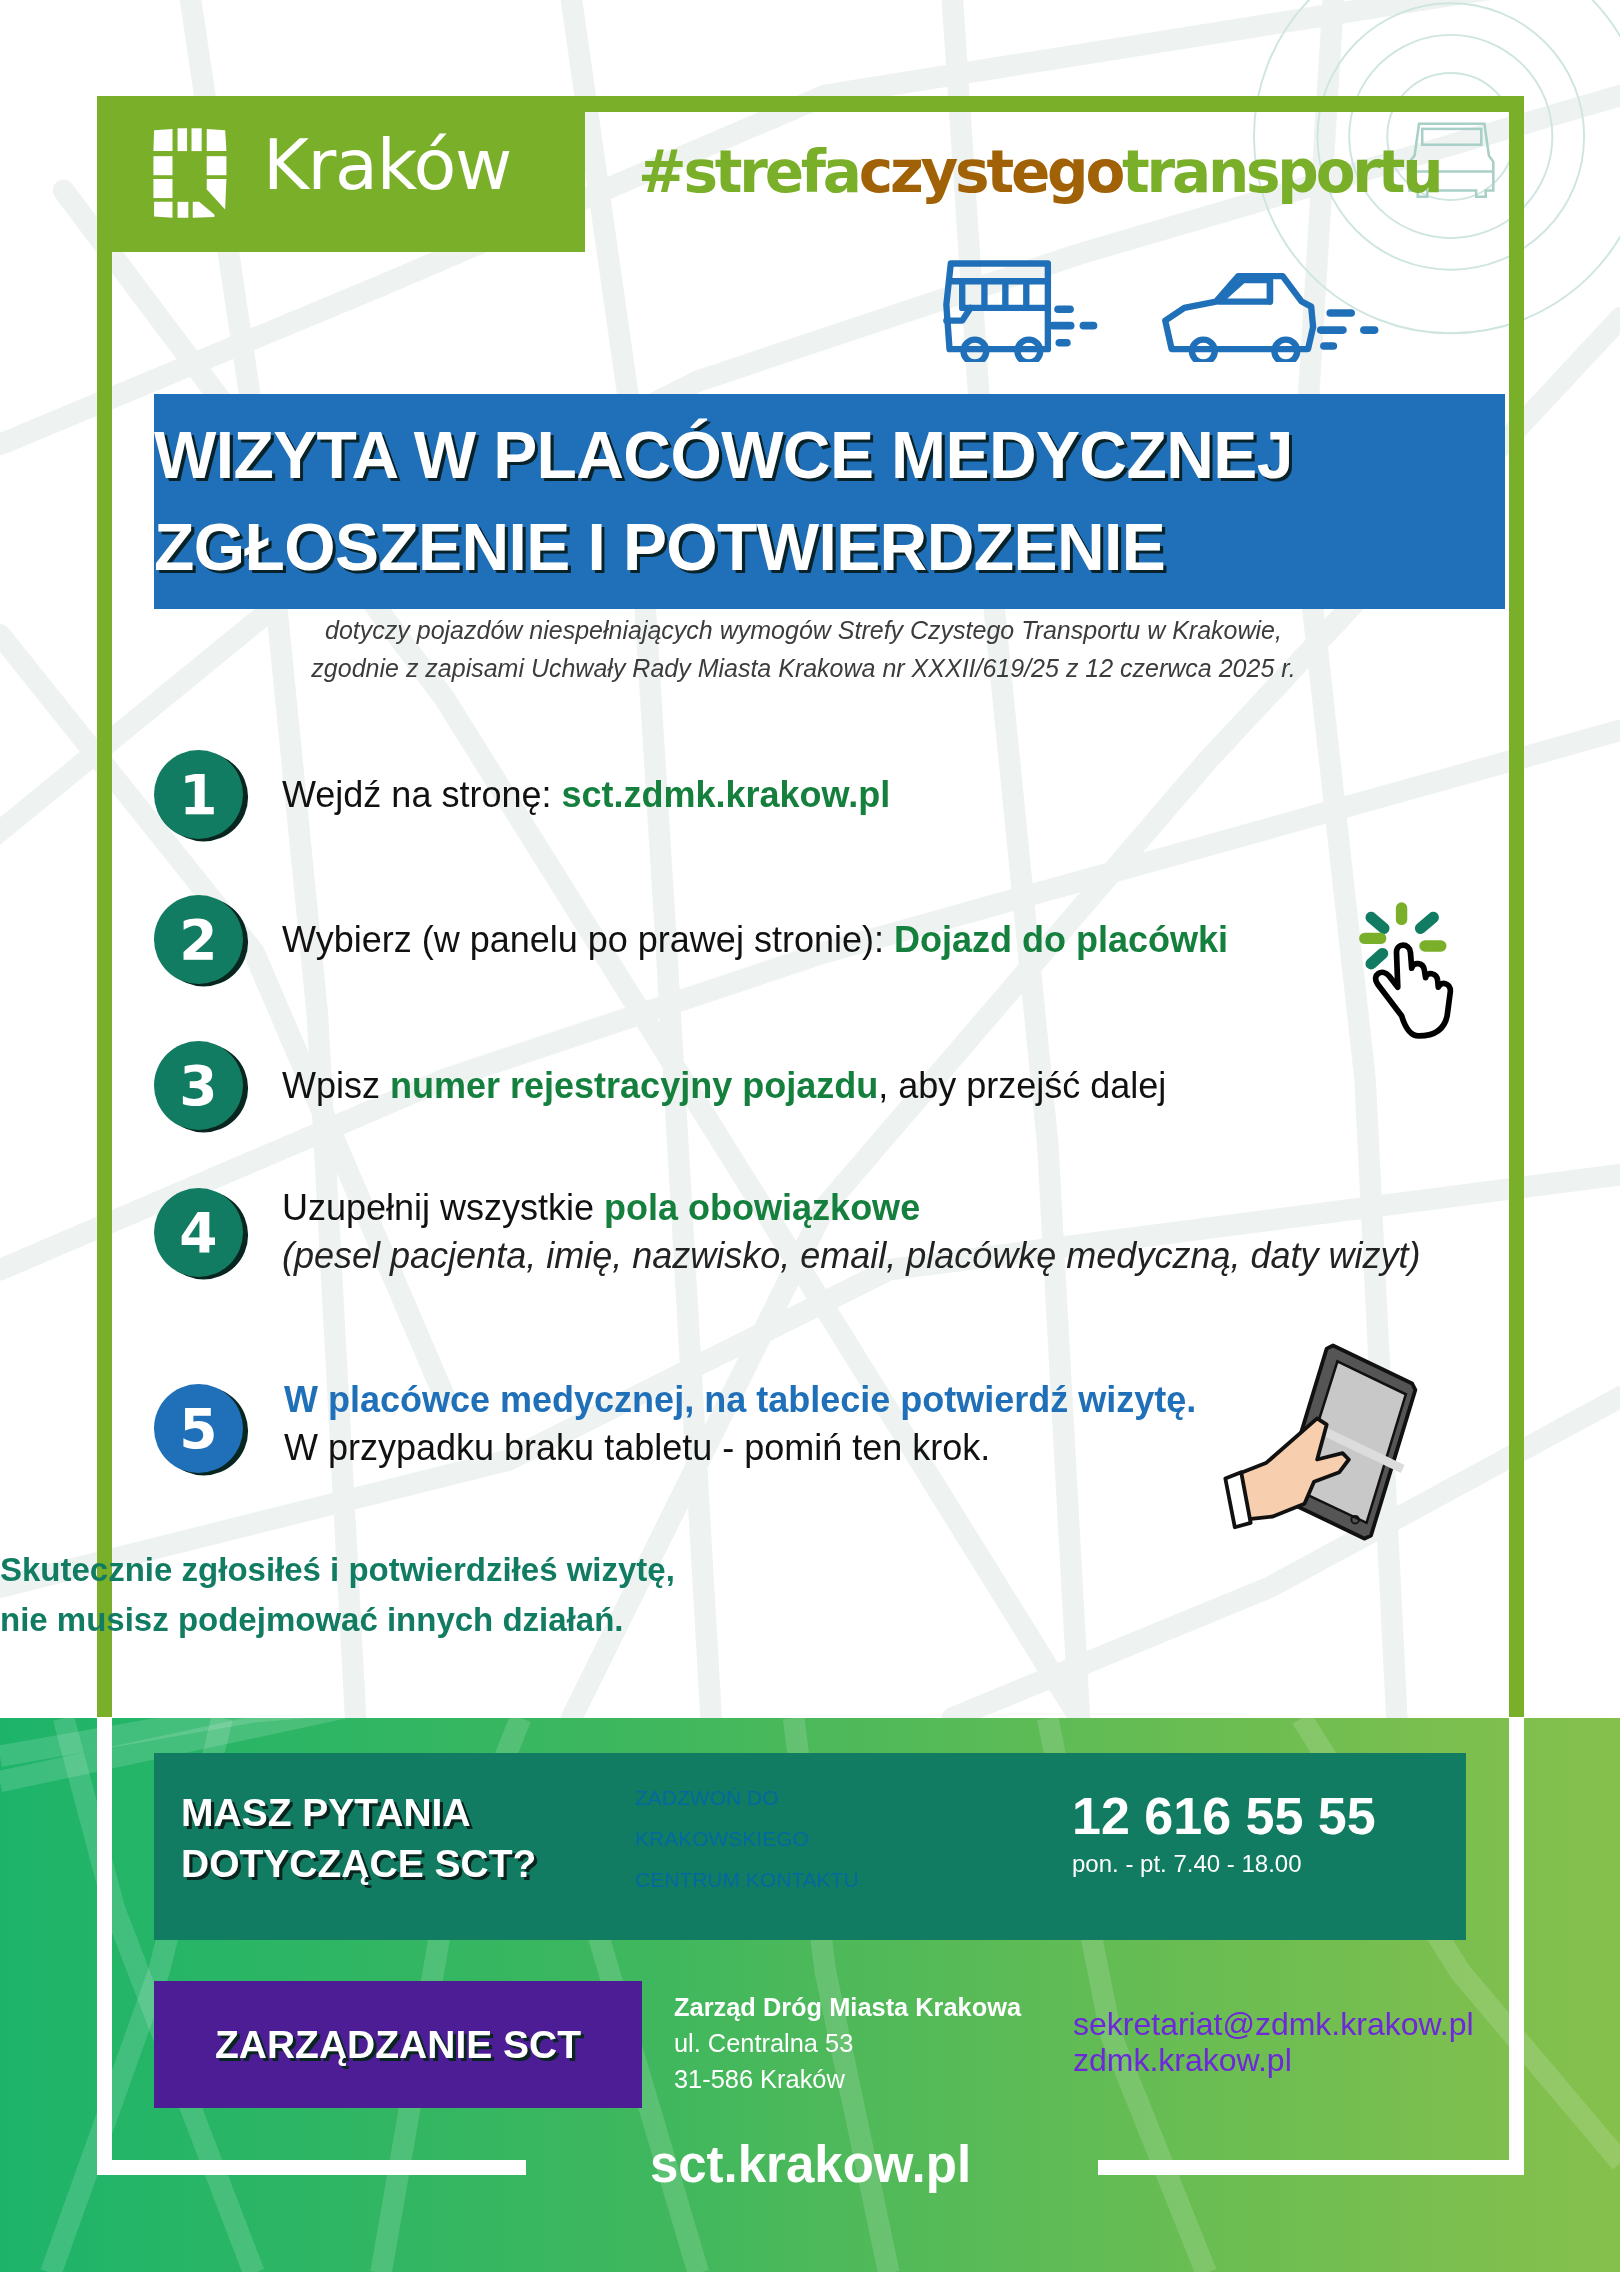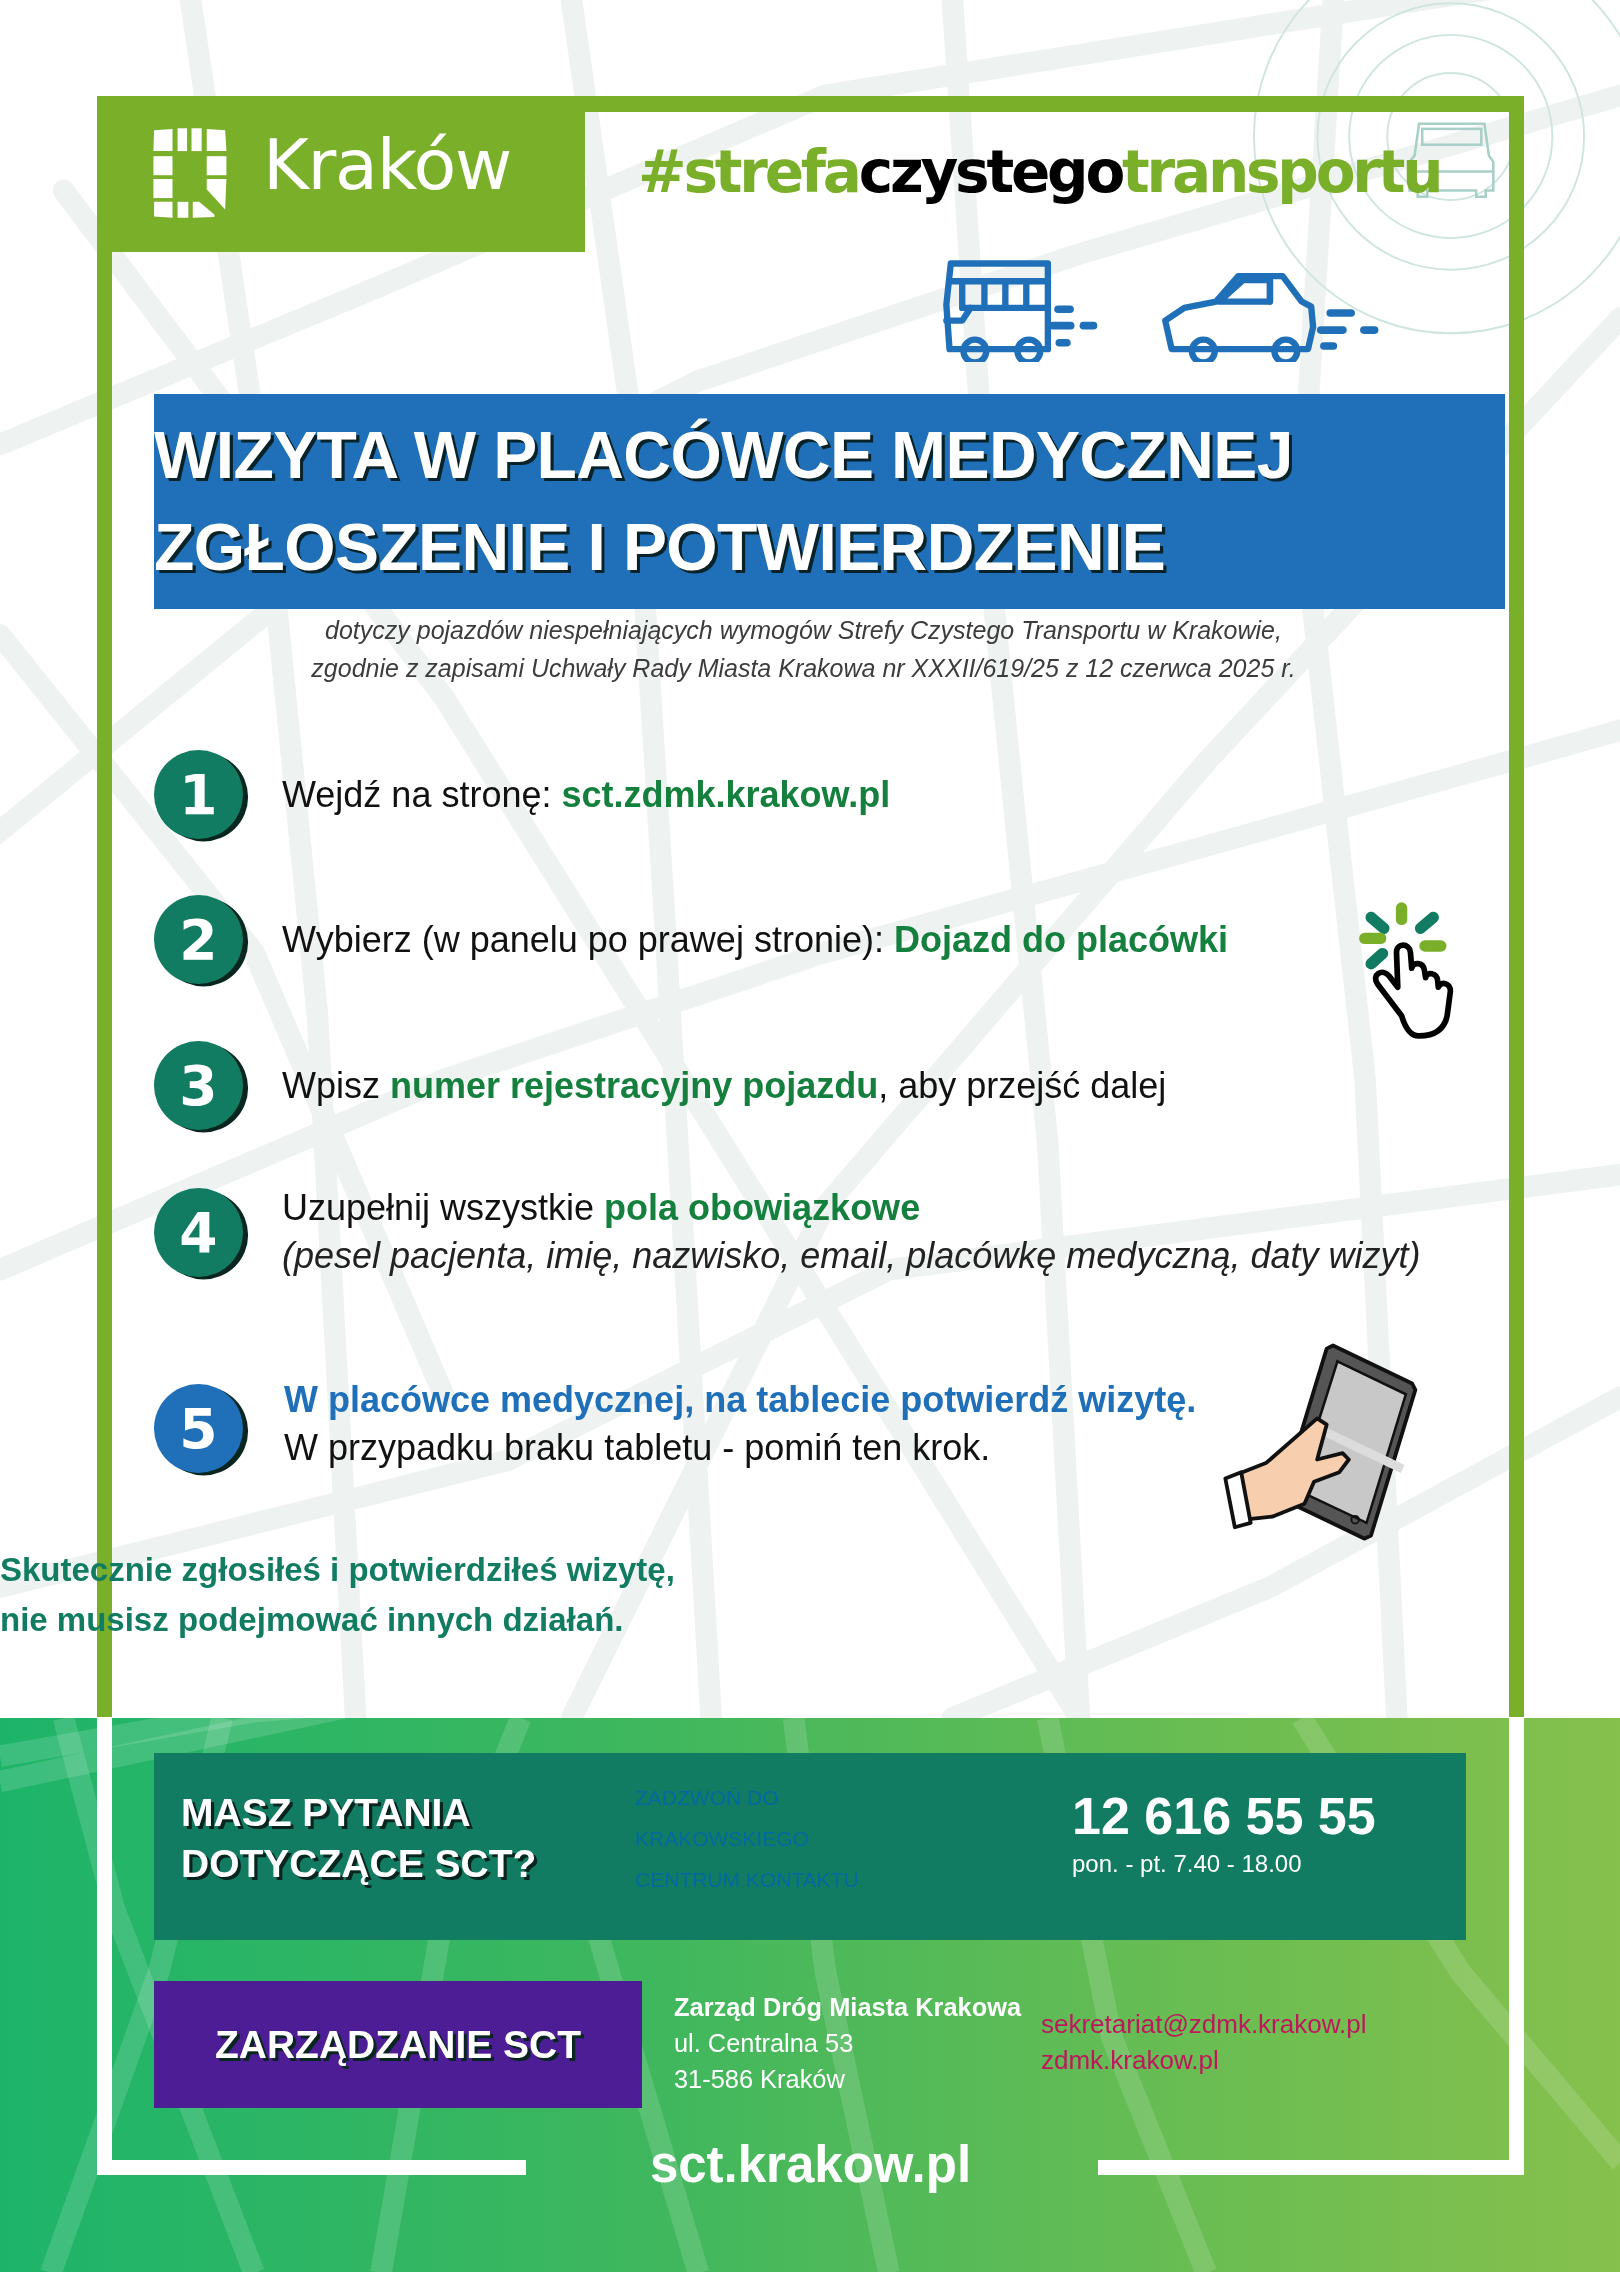--- a/index.html
+++ b/index.html
@@ -16,21 +16,21 @@
   .frame-left-w { left:97px; top:1718px; width:15.2px; height:457px; background:#ffffff; }
   .frame-right-w { left:1509px; top:1718px; width:14.6px; height:457px; background:#ffffff; }
   .frame-bot-l { left:97px; top:2160px; width:429px; height:15.2px; background:#ffffff; }
   .frame-bot-r { left:1098px; top:2160px; width:425px; height:15.2px; background:#ffffff; }
   
   .logo-box { left:97px; top:96px; width:488px; height:156px; background:#7aaf2a; }
   .logo-mark { left:152px; top:127px; width:86px; height:92px; }
   .logo-text { left:263px; top:130px; font-size:70px; color:#fff; font-family:"DejaVu Sans", sans-serif; letter-spacing:-1.3px; line-height:1; }
   .hashtag { left:638px; top:143px; font-size:58px; font-weight:bold; font-family:"DejaVu Sans", sans-serif; letter-spacing:-3.2px; line-height:1; white-space:nowrap; }
   .hashtag .g { color:#7aaf2a; }
-  .hashtag .d { color:#000000; }
+  .hashtag .d { color:#a16207; }
   
   .banner { left:154px; top:359px; width:1351px; height:215px; background:#1f70b8; display:flex; flex-direction:column; align-items:flex-start; justify-content:center;margin-top:35px; }
   .banner .line { color:#fff; font-weight:bold; font-size:66px; line-height:1.38; font-family:"Liberation Sans", sans-serif; text-shadow:3.2px 3.2px 0 #08222a; letter-spacing:-0.6px; white-space:nowrap; }
   .subtitle { left:0; top:611px; width:1607px; text-align:center; font-style:italic; color:#3c3c3c; font-size:25px; line-height:38px; font-family:"Liberation Sans", sans-serif; }
   
   .step-circle { width:89px; height:89px; border-radius:50%; box-shadow:5.1px 2.5px 0 #08261f; color:#fff; font-weight:bold; font-size:55px; display:flex; align-items:center; justify-content:center; font-family:"DejaVu Sans", sans-serif; }
   .step-text { font-size:36px; color:#111; line-height:48px; white-space:nowrap; font-family:"Liberation Sans", sans-serif; }
   .step-text .hl { color:#15803d; font-weight:bold; }
   .step-text .it { font-style:italic; color:#222; }
   .step-text .blue-bold { color:#1f70b8; font-weight:bold; }
@@ -38,21 +38,21 @@
   
   .contact-box { left:154px; top:1753px; width:1312px; height:187px; background:#127c62; }
   .q-title { left:181px; top:1787px; color:#fff; font-weight:bold; font-size:39px; line-height:51px; text-shadow:3.2px 2.5px 0 #08261f; font-family:"Liberation Sans", sans-serif; white-space:nowrap; }
   .call-text { left:635px; top:1777px; color:#0369a1; font-size:21px; line-height:41px; font-family:"Liberation Sans", sans-serif; white-space:nowrap; }
   .phone { left:1072px; top:1790px; color:#fff; font-weight:bold; font-size:52px; line-height:1; font-family:"Liberation Sans", sans-serif; white-space:nowrap; }
   .hours { left:1072px; top:1852px; color:#fff; font-size:24px; line-height:1; font-family:"Liberation Sans", sans-serif; white-space:nowrap; }
   .mgmt-box { left:154px; top:1981px; width:488px; height:127px; background:#4c1d95; display:flex; align-items:center; justify-content:center; }
   .mgmt-title { color:#fff; font-weight:bold; font-size:39px; text-shadow:3.2px 2.5px 0 #08261f; white-space:nowrap; font-family:"Liberation Sans", sans-serif; }
   .org { left:674px; top:1989px; color:#fff; font-size:25.4px; line-height:36px; font-family:"Liberation Sans", sans-serif; white-space:nowrap; }
   .org .b { font-weight:bold; }
-  .mail { left:1041px; top:2006px; color:#be185d; font-size:26px; line-height:36px; font-family:"Liberation Sans", sans-serif; white-space:nowrap; }
+  .mail { left:1073px; top:2006px; color:#6d28d9; font-size:32px; line-height:36px; font-family:"Liberation Sans", sans-serif; white-space:nowrap; }
   .site { left:0; top:2133px; width:1621px; text-align:center; color:#fff; font-weight:bold; font-size:51px; line-height:63px; font-family:"Liberation Sans", sans-serif; }
 </style>
 </head>
 <body>
 
 <svg class="bgmap" width="1621" height="1718" viewBox="0 0 2553 2706">
   <g fill="none" stroke="#eef3f2" stroke-width="34" stroke-linecap="round">
     <path d="M0 700 L600 450 L1300 150 L2553 -50"></path>
     <path d="M-50 1350 L500 900 L1100 600 L1700 400 L2553 150"></path>
     <path d="M300 0 L420 800 L500 1600 L560 2706"></path>

